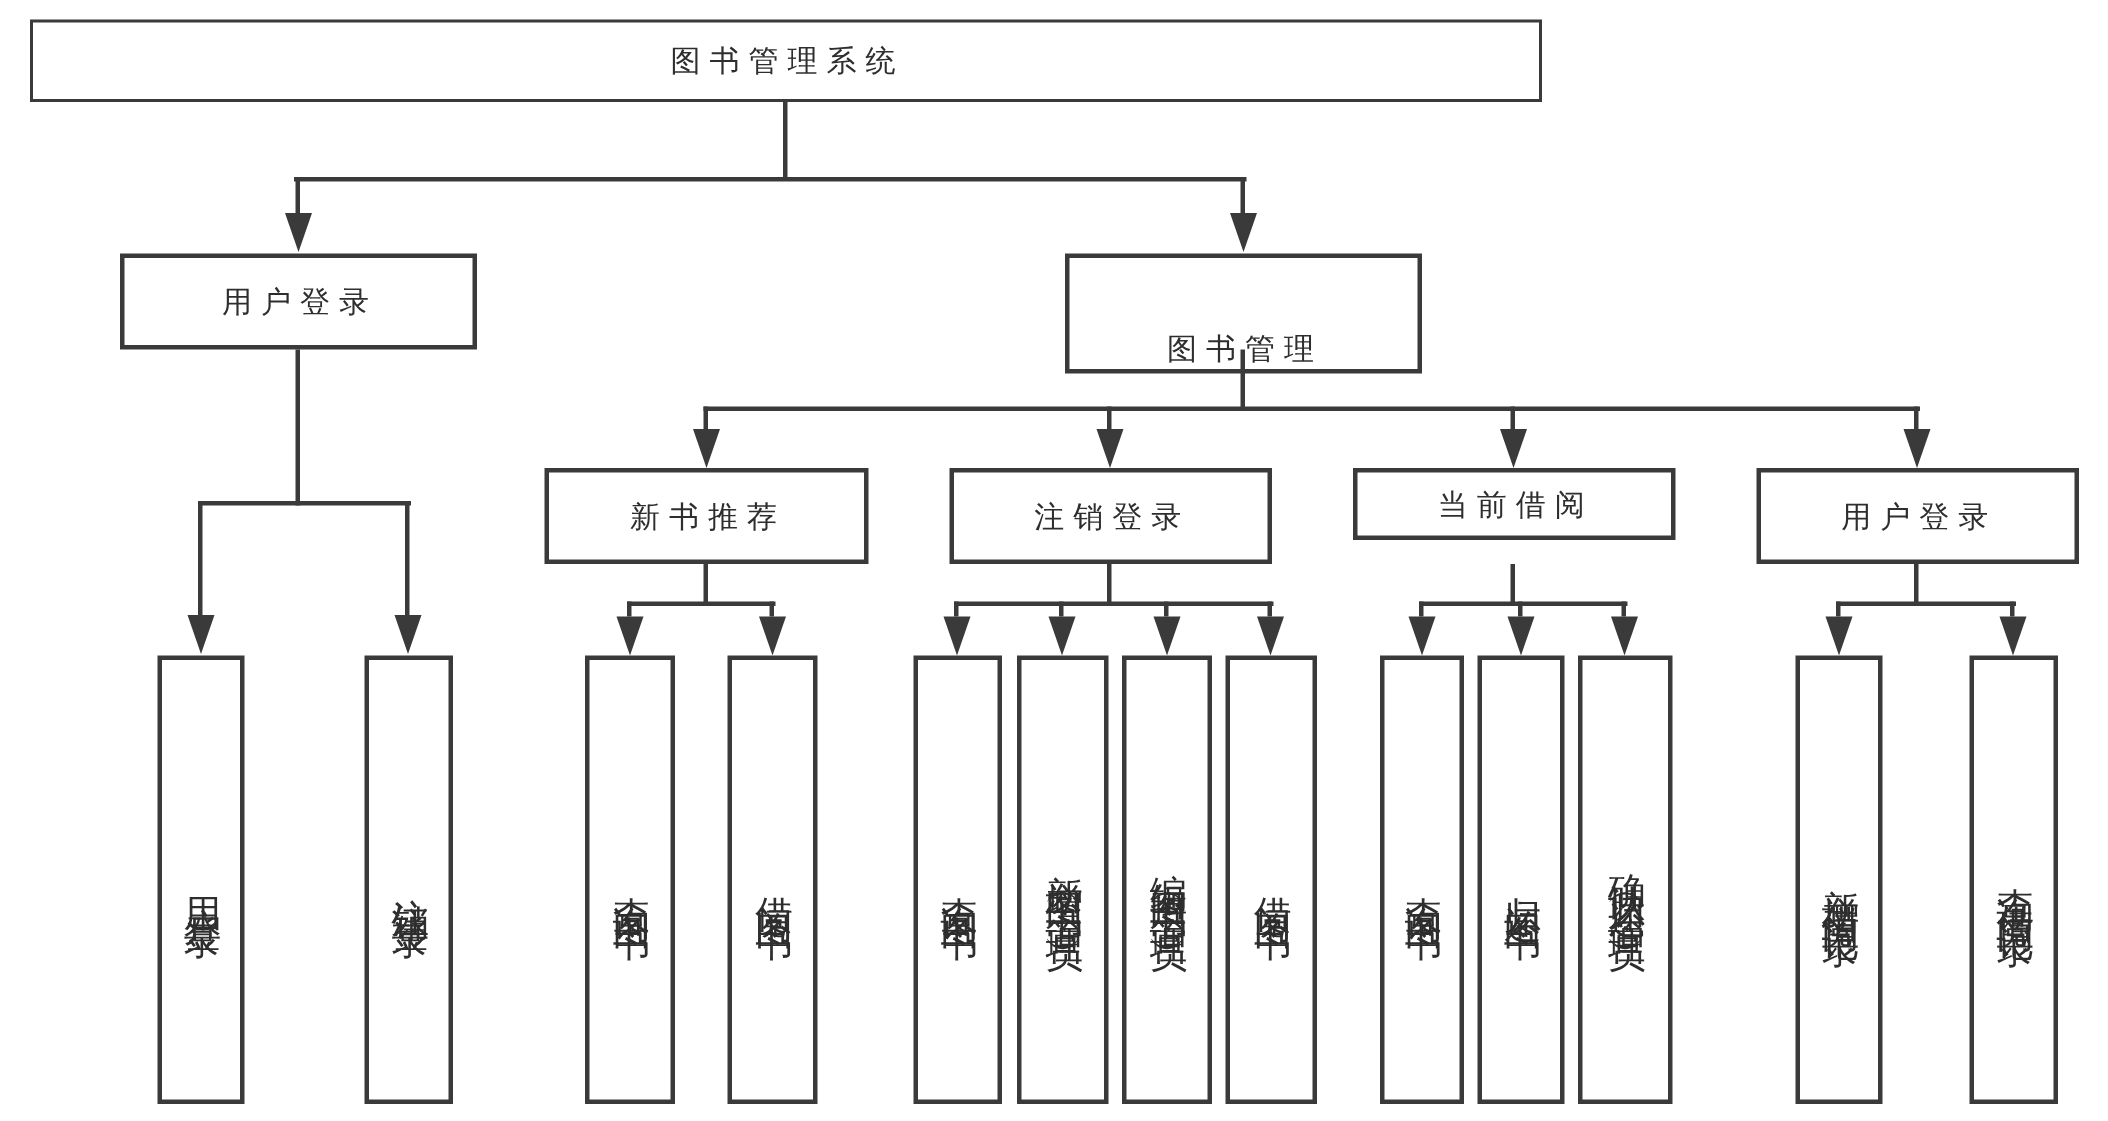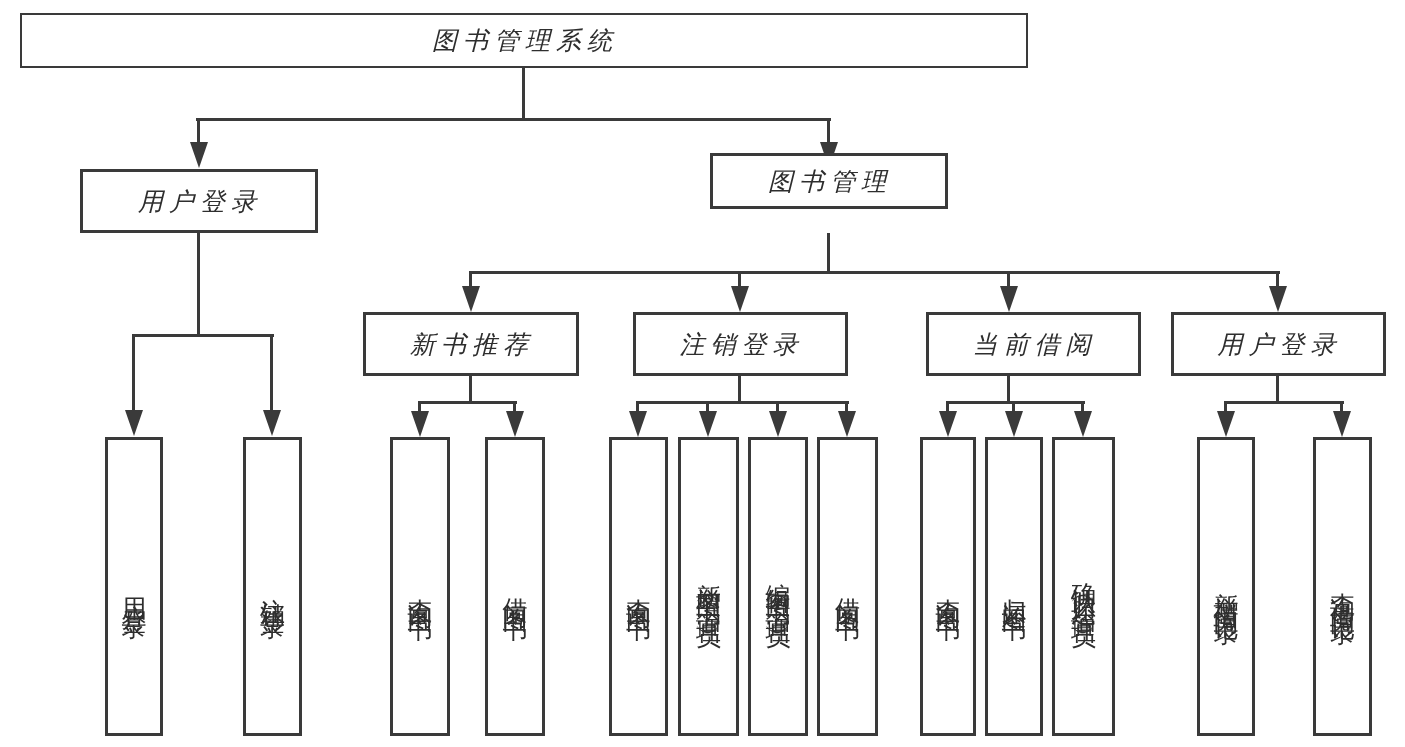--- a/index.html
+++ b/index.html
@@ -8,21 +8,21 @@
     --wm:#a5908e;
   }
   html,body{margin:0;padding:0;background:#fff;}
   body{font-family:"Liberation Sans","DejaVu Sans",sans-serif;}
   #canvas{position:relative;width:1405px;height:747px;background:#fff;overflow:hidden;}
   .box{
     position:absolute;box-sizing:border-box;background:#fff;
     border:3px solid var(--line);display:flex;align-items:center;justify-content:center;
     color:var(--text);
   }
-  .hbox{font-size:25px;letter-spacing:6px;padding-left:2px;white-space:nowrap;font-style:italic;}
+  .hbox{font-size:20px;letter-spacing:6px;padding-left:2px;white-space:nowrap;}
   .rootbox{border-width:2px;}
   .vbox .vt{
     writing-mode:vertical-rl;text-orientation:mixed;
     font-size:25px;letter-spacing:6px;line-height:1;padding-top:6px;
   }
   .hl,.vl{position:absolute;background:var(--line);}
   .hl{height:3px;}
   .vl{width:3px;}
   .ar{
     position:absolute;width:0;height:0;
@@ -46,21 +46,21 @@
   <i class="vl" style="left:522px;top:68px;height:52px;"></i>
   <i class="hl" style="left:196px;top:118px;width:635px;"></i>
   <i class="vl" style="left:197px;top:118px;height:26px;"></i>
   <i class="vl" style="left:827px;top:118px;height:26px;"></i>
   <i class="ar" style="left:190px;top:142px;"></i>
   <i class="ar" style="left:820px;top:142px;"></i>
 
   <div class="box hbox" style="left:80px;top:169px;width:238px;height:64px;">
     <span>用户登录</span>
   </div>
-  <div class="box hbox" style="left:710px;top:153px;width:238px;height:56px;">
+  <div class="box hbox" style="left:710px;top:169px;width:238px;height:80px;align-items:flex-end;">
     <span>图书管理</span>
   </div>
 
   <i class="vl" style="left:197px;top:233px;height:104px;"></i>
   <i class="hl" style="left:132px;top:334px;width:142px;"></i>
   <i class="vl" style="left:132px;top:334px;height:76px;"></i>
   <i class="vl" style="left:270px;top:334px;height:76px;"></i>
   <i class="ar" style="left:125px;top:410px;"></i>
   <i class="ar" style="left:263px;top:410px;"></i>
 
@@ -74,21 +74,21 @@
   <i class="ar" style="left:731px;top:286px;"></i>
   <i class="ar" style="left:1000px;top:286px;"></i>
   <i class="ar" style="left:1269px;top:286px;"></i>
 
   <div class="box hbox" style="left:363px;top:312px;width:216px;height:64px;">
     <span>新书推荐</span>
   </div>
   <div class="box hbox" style="left:633px;top:312px;width:215px;height:64px;">
     <span>注销登录</span>
   </div>
-  <div class="box hbox" style="left:902px;top:312px;width:215px;height:64px;margin-left:24px;">
+  <div class="box hbox" style="left:902px;top:312px;width:215px;height:48px;">
     <span>当前借阅</span>
   </div>
   <div class="box hbox" style="left:1171px;top:312px;width:215px;height:64px;">
     <span>用户登录</span>
   </div>
 
   <i class="vl" style="left:469px;top:376px;height:27px;"></i>
   <i class="hl" style="left:418px;top:401px;width:99px;"></i>
   <i class="vl" style="left:418px;top:401px;height:10px;"></i>
   <i class="vl" style="left:513px;top:401px;height:10px;"></i>

